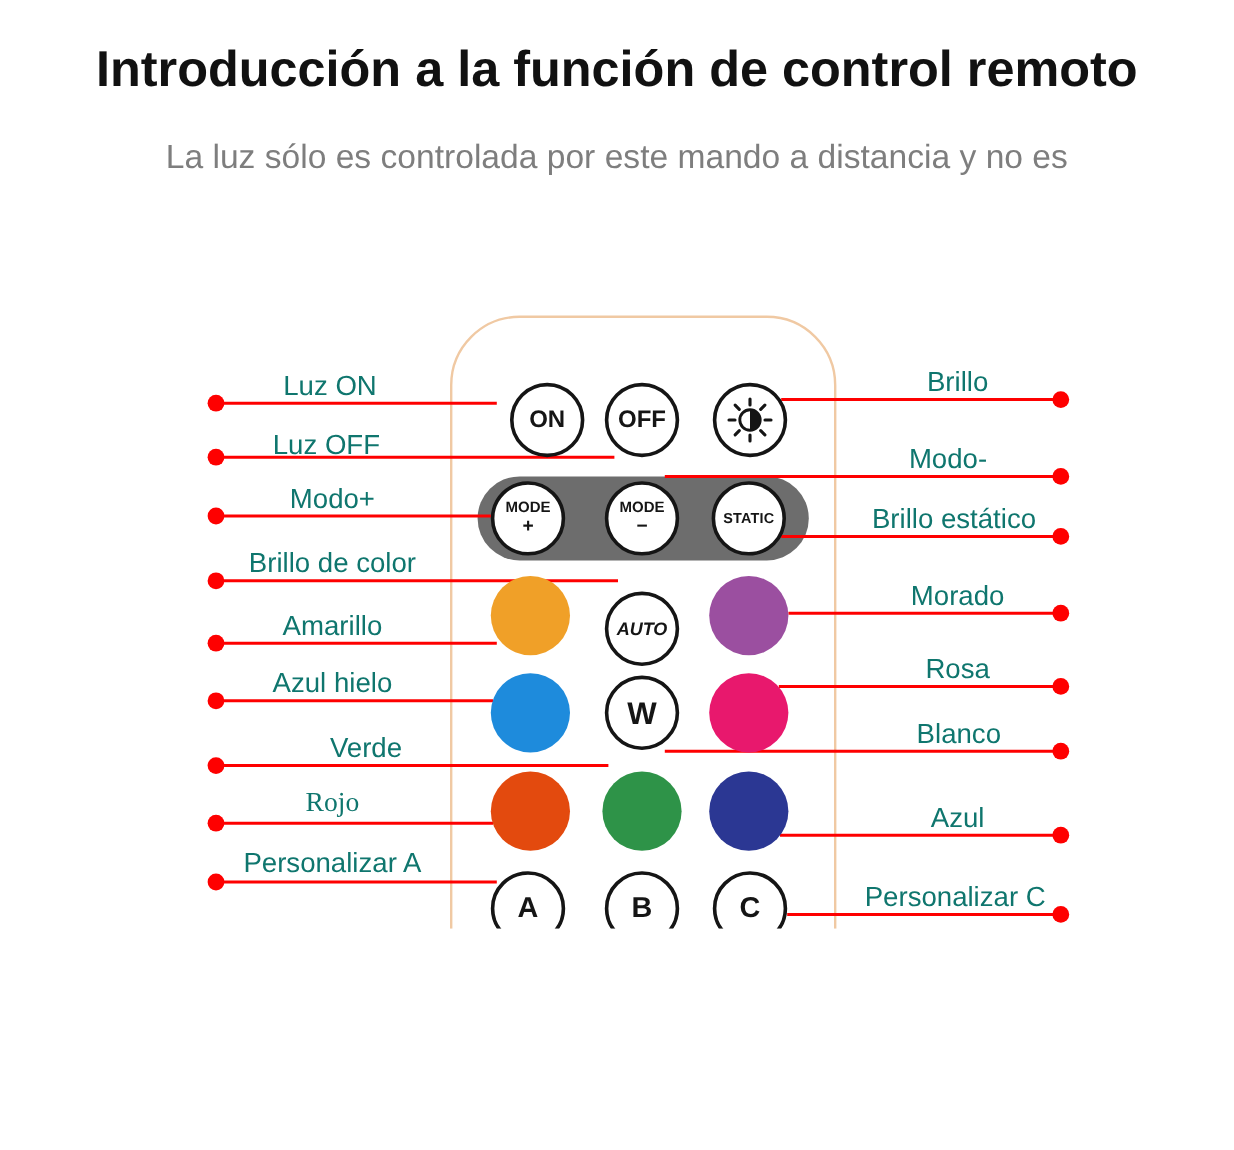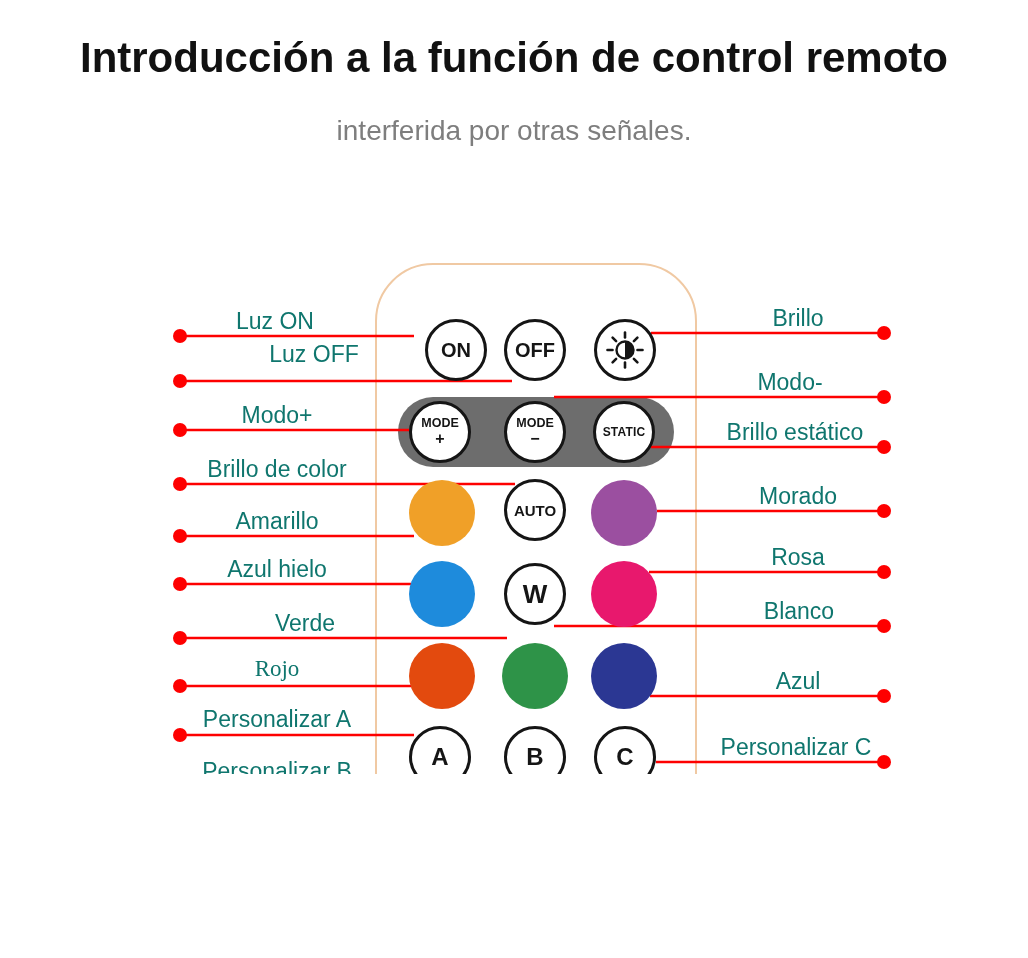--- a/index.html
+++ b/index.html
@@ -32,40 +32,40 @@
     width:62px;height:62px;background:#ffffff;border:3px solid #151515;
     color:#151515;font-weight:bold;
   }
   .color-btn{width:66px;height:66px;}
   .btn-on{left:425px;top:319px;font-size:20px;}
   .btn-off{left:504px;top:319px;font-size:20px;}
   .btn-bright{left:594px;top:319px;}
   .btn-mode-plus{left:409px;top:401px;}
   .btn-mode-minus{left:504px;top:401px;}
   .btn-static{left:593px;top:401px;font-size:12px;letter-spacing:.2px;}
-  .btn-auto{left:504px;top:479px;font-size:15px;}
+  .btn-auto{left:504px;top:493px;font-size:15px;font-style:italic;}
   .btn-w{left:504px;top:563px;font-size:26px;}
   .btn-a{left:409px;top:726px;font-size:24px;}
   .btn-b{left:504px;top:726px;font-size:24px;}
   .btn-c{left:594px;top:726px;font-size:24px;}
   .c-yellow{left:409px;top:480px;}
   .c-purple{left:591px;top:480px;}
   .c-blue{left:409px;top:561px;}
   .c-pink{left:591px;top:561px;}
   .c-red{left:409px;top:643px;}
   .c-green{left:502px;top:643px;}
   .c-darkblue{left:591px;top:643px;}
   .mode-word{font-size:12.5px;font-weight:bold;line-height:1;}
   .mode-sign{font-size:16px;font-weight:bold;line-height:1;margin-top:1px;}
   .callout-label{
     position:absolute;transform:translateX(-50%);white-space:nowrap;
     color:#0f766e;font-size:23px;
   }
   .lb-luz-on{left:275px;top:308px;}
-  .lb-luz-off{left:272px;top:341px;margin-left:42px;}
+  .lb-luz-off{left:272px;top:357px;}
   .lb-modo-plus{left:277px;top:402px;}
   .lb-ciclo{left:277px;top:456px;}
   .lb-amarillo{left:277px;top:508px;}
   .lb-azul-hielo{left:277px;top:556px;}
   .lb-verde{left:277px;top:610px;margin-left:28px;}
   .lb-rojo{left:277px;top:656px;font-family:Liberation Serif, serif;}
   .lb-pers-a{left:277px;top:706px;}
   .lb-pers-b{left:277px;top:758px;}
   .rb-brillo{left:798px;top:305px;}
   .rb-modo-minus{left:790px;top:369px;}
@@ -77,21 +77,21 @@
   .rb-pers-c{left:796px;top:734px;}
 </style>
 </head>
 <body>
 
 <div class="canvas">
 
   <div class="title">Introducción a la función de control remoto</div>
 
   <div class="subtitle">
-    <div>interferida por otras señales.</div>
+    <div>La luz sólo es controlada por este mando a distancia y no es</div>
   </div>
 
   <div class="remote-body"></div>
   <div class="band"></div>
 
   <svg class="overlay" width="1028" height="958" viewBox="0 0 1028 958">
     <g stroke-width="2.5" fill="none" stroke="#FE0000">
       <line x1="180" y1="336" x2="414" y2="336"></line>
       <line x1="180" y1="381" x2="512" y2="381"></line>
       <line x1="180" y1="430" x2="409" y2="430"></line>
@@ -196,21 +196,20 @@
 
   <div class="callout-label lb-luz-on">Luz ON</div>
   <div class="callout-label lb-luz-off">Luz OFF</div>
   <div class="callout-label lb-modo-plus">Modo+</div>
   <div class="callout-label lb-ciclo">Brillo de color</div>
   <div class="callout-label lb-amarillo">Amarillo</div>
   <div class="callout-label lb-azul-hielo">Azul hielo</div>
   <div class="callout-label lb-verde">Verde</div>
   <div class="callout-label lb-rojo">Rojo</div>
   <div class="callout-label lb-pers-a">Personalizar A</div>
-  <div class="callout-label lb-pers-b">Personalizar B</div>
 
   <div class="callout-label rb-brillo">Brillo</div>
   <div class="callout-label rb-modo-minus">Modo-</div>
   <div class="callout-label rb-brillo-est">Brillo estático</div>
   <div class="callout-label rb-morado">Morado</div>
   <div class="callout-label rb-rosa">Rosa</div>
   <div class="callout-label rb-blanco">Blanco</div>
   <div class="callout-label rb-azul">Azul</div>
   <div class="callout-label rb-pers-c">Personalizar C</div>
 

